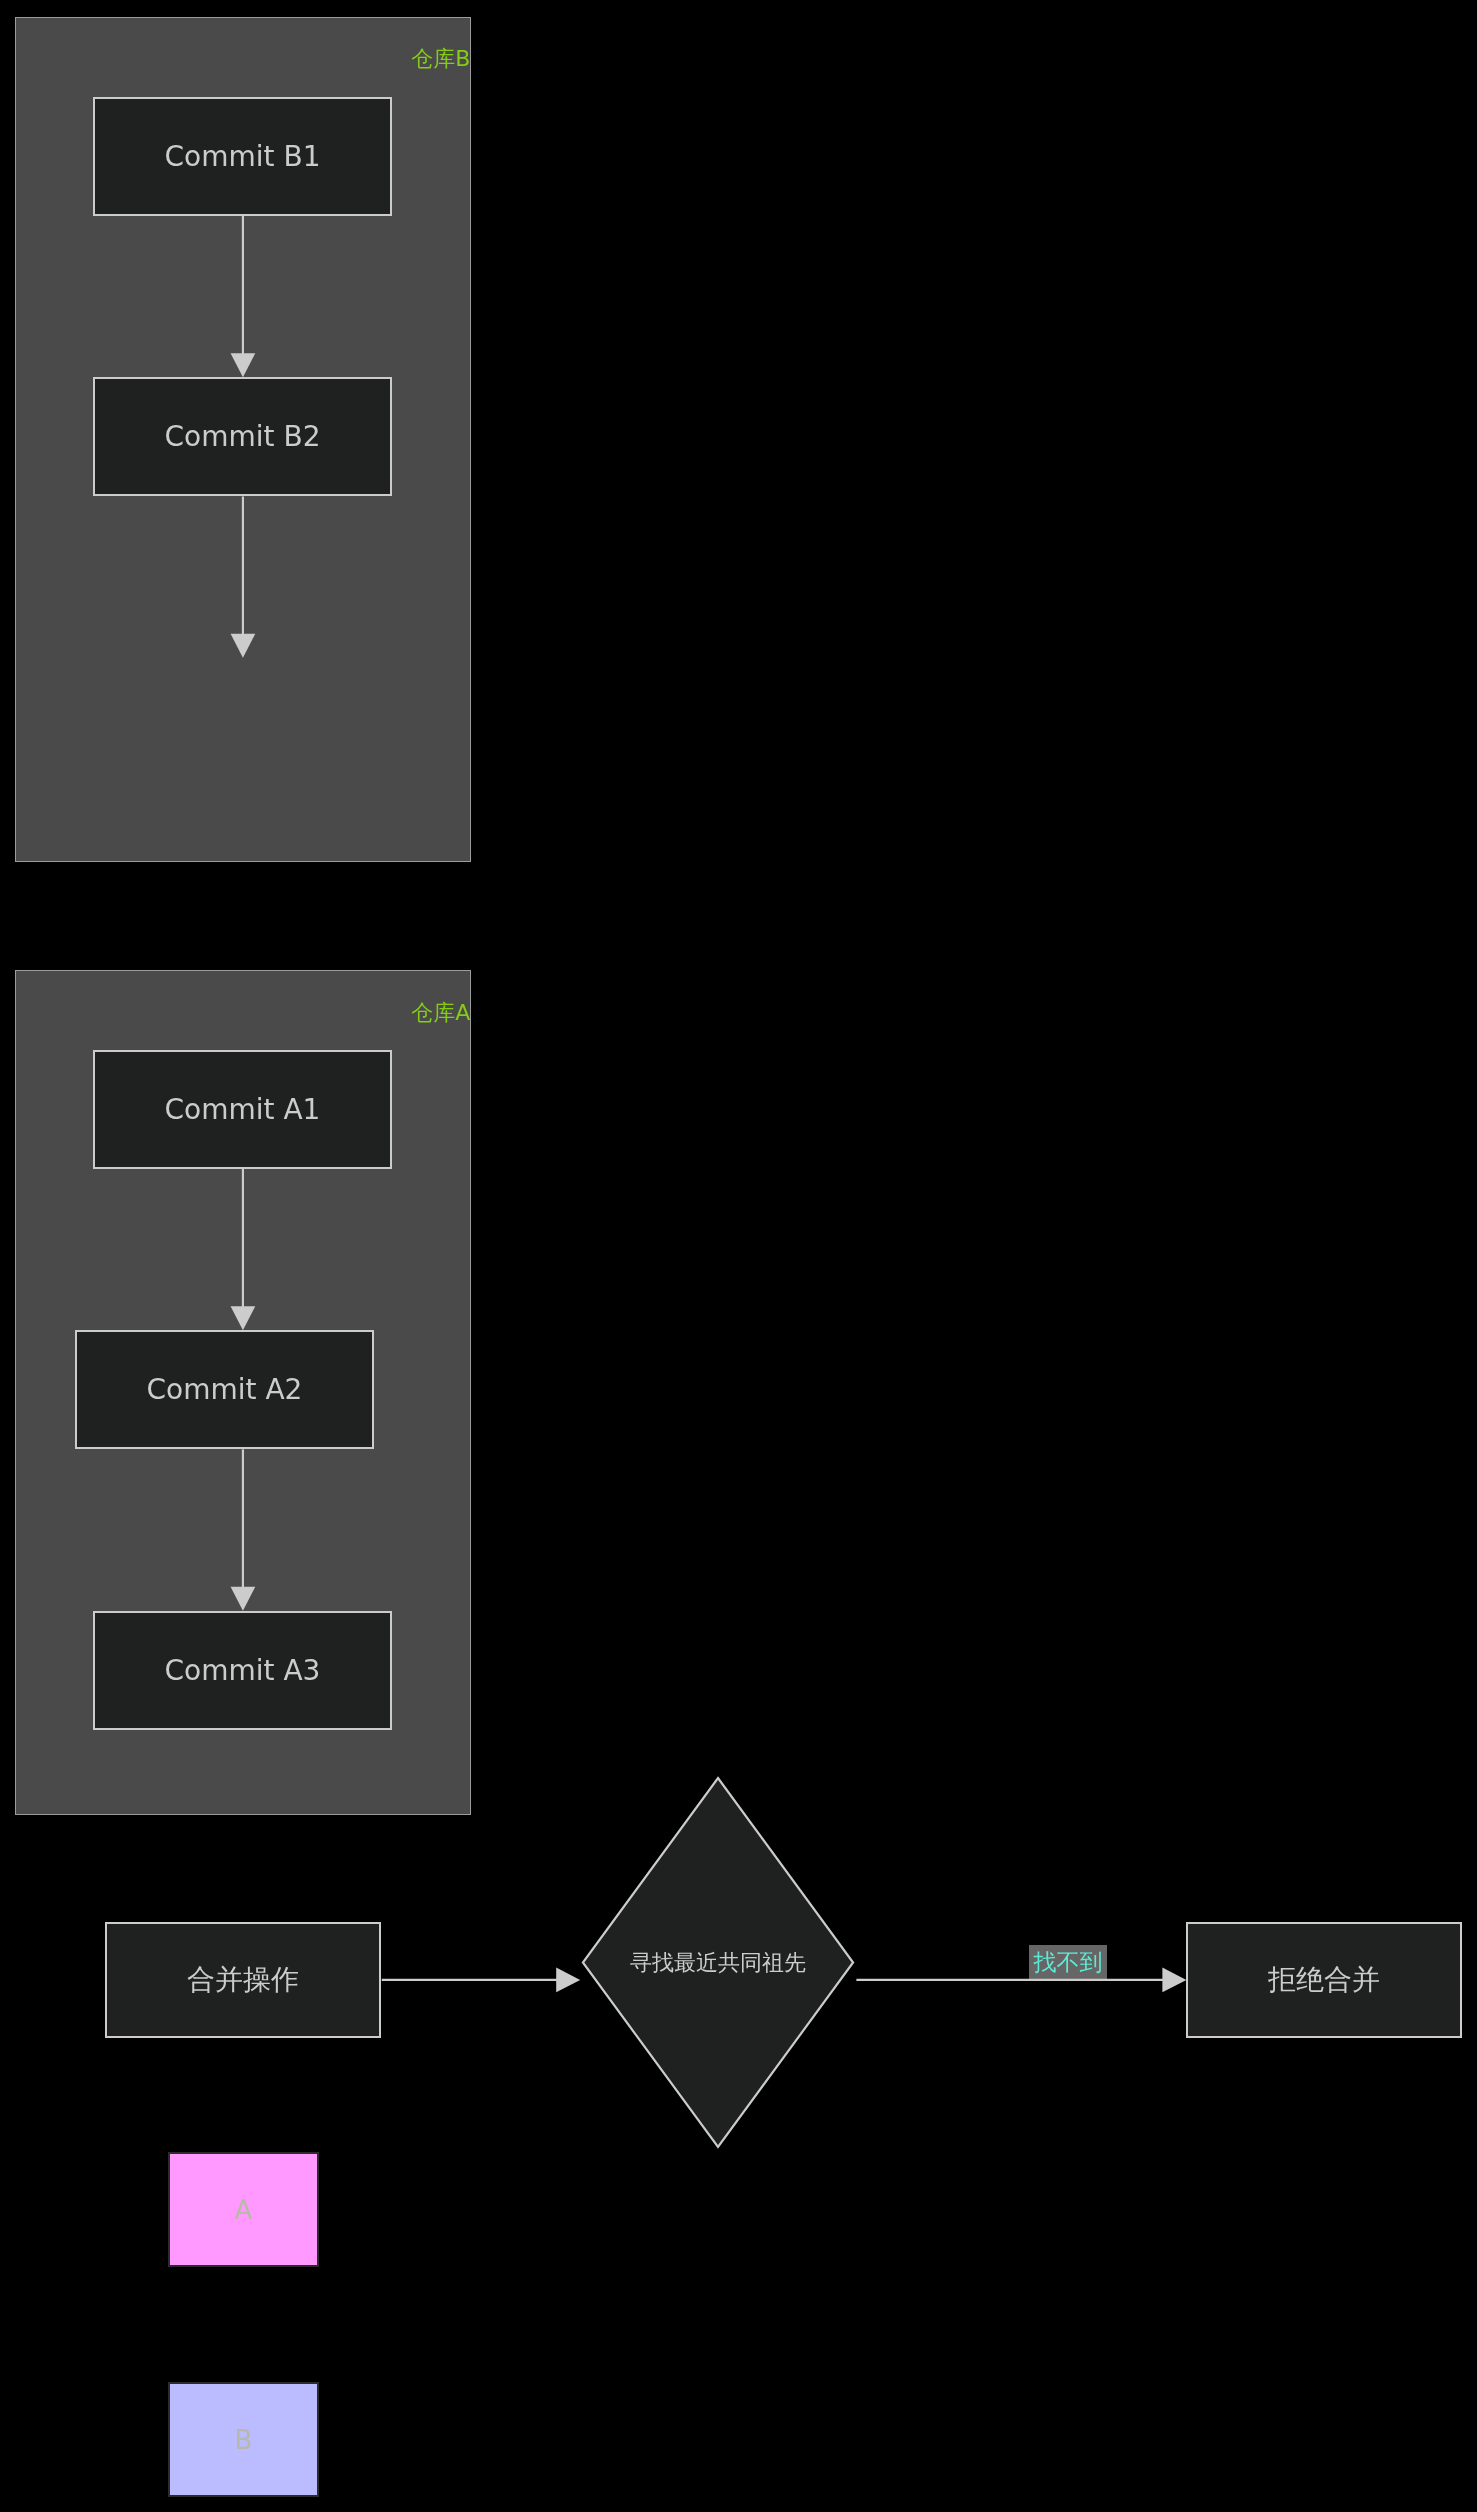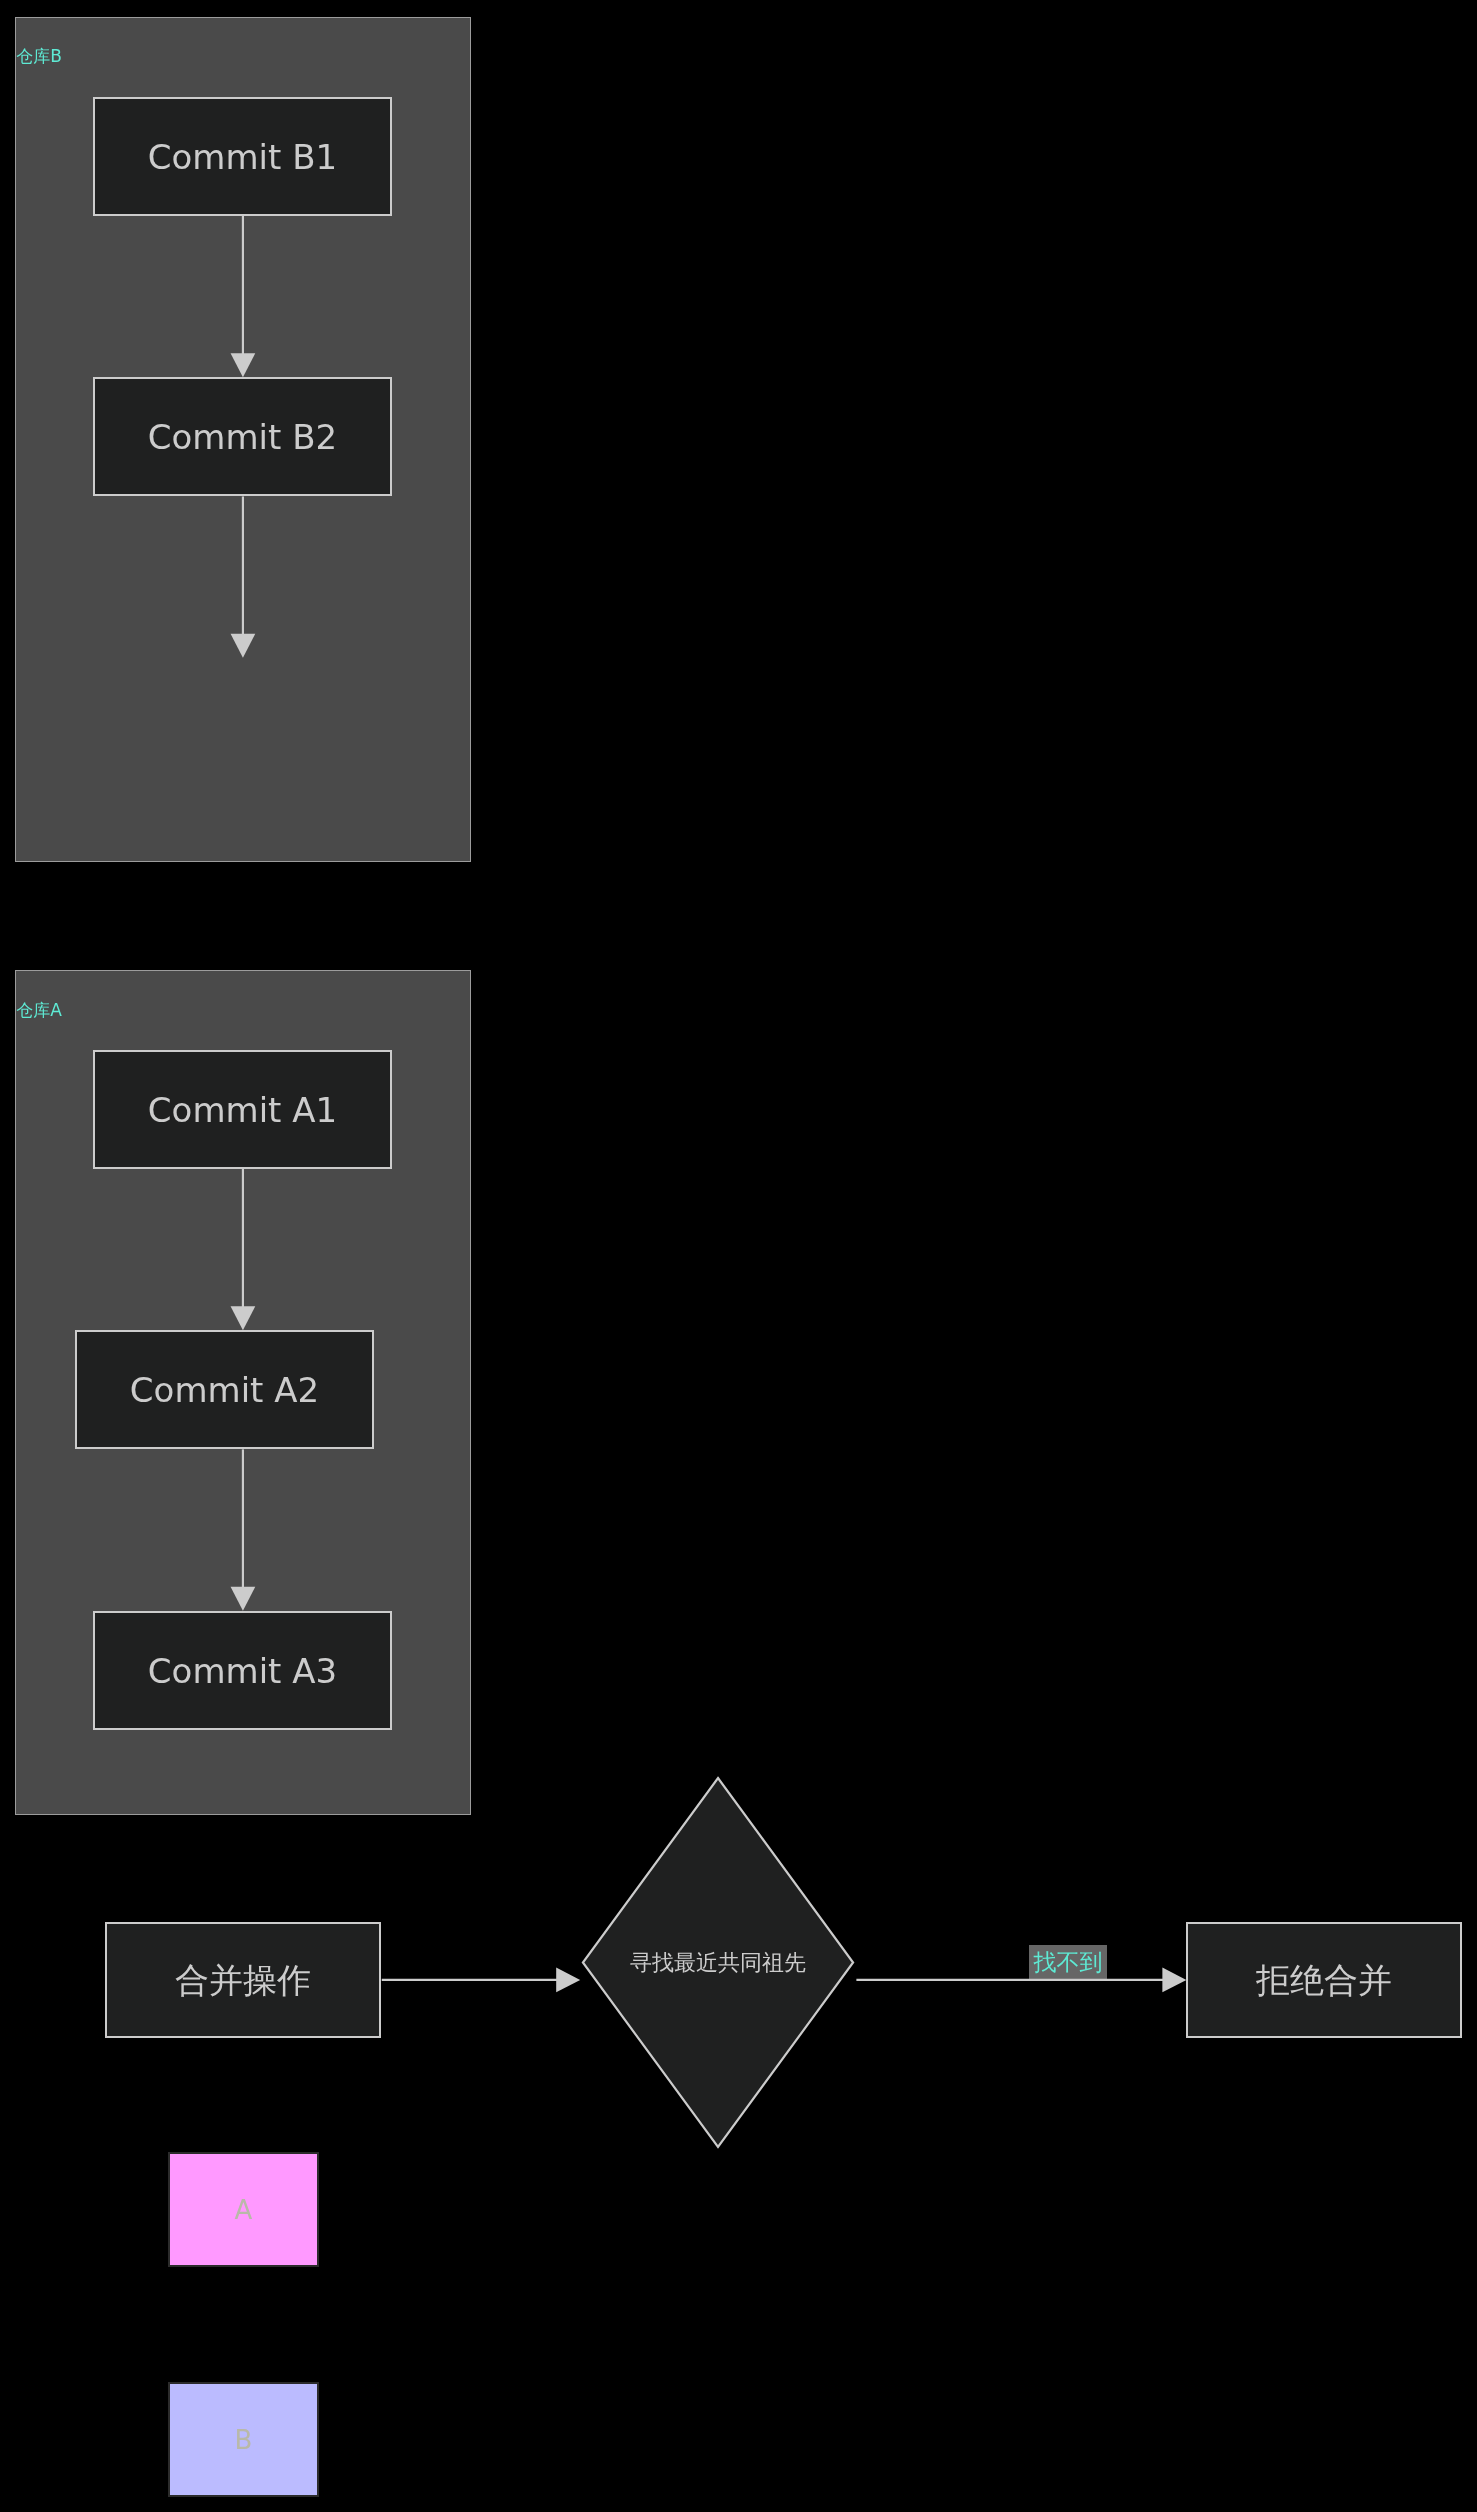--- a/index.html
+++ b/index.html
@@ -27,38 +27,38 @@
   .subgraph {
     position: absolute;
     background: #4a4a4a;
     border: 1.5px solid #9c9c9c;
     box-sizing: border-box;
   }
   .subgraph-title {
     position: absolute;
     left: 0;
     right: 0;
-    text-align: left;
-    color: #5eead4;
-    font-size: 17px;
+    text-align: right;
+    color: #84cc16;
+    font-size: 22px;
     line-height: 1;
     white-space: nowrap;
   }
 
   
   .node-rect {
     position: absolute;
     background: #1f2020;
     border: 2.2px solid #cccccc;
     box-sizing: border-box;
     display: flex;
     align-items: center;
     justify-content: center;
     color: #cccccc;
-    font-size: 34px;
+    font-size: 28px;
     line-height: 1;
     white-space: nowrap;
   }
 
   
   .node-diamond-wrap {
     position: absolute;
   }
   .node-diamond-wrap svg {
     display: block;

